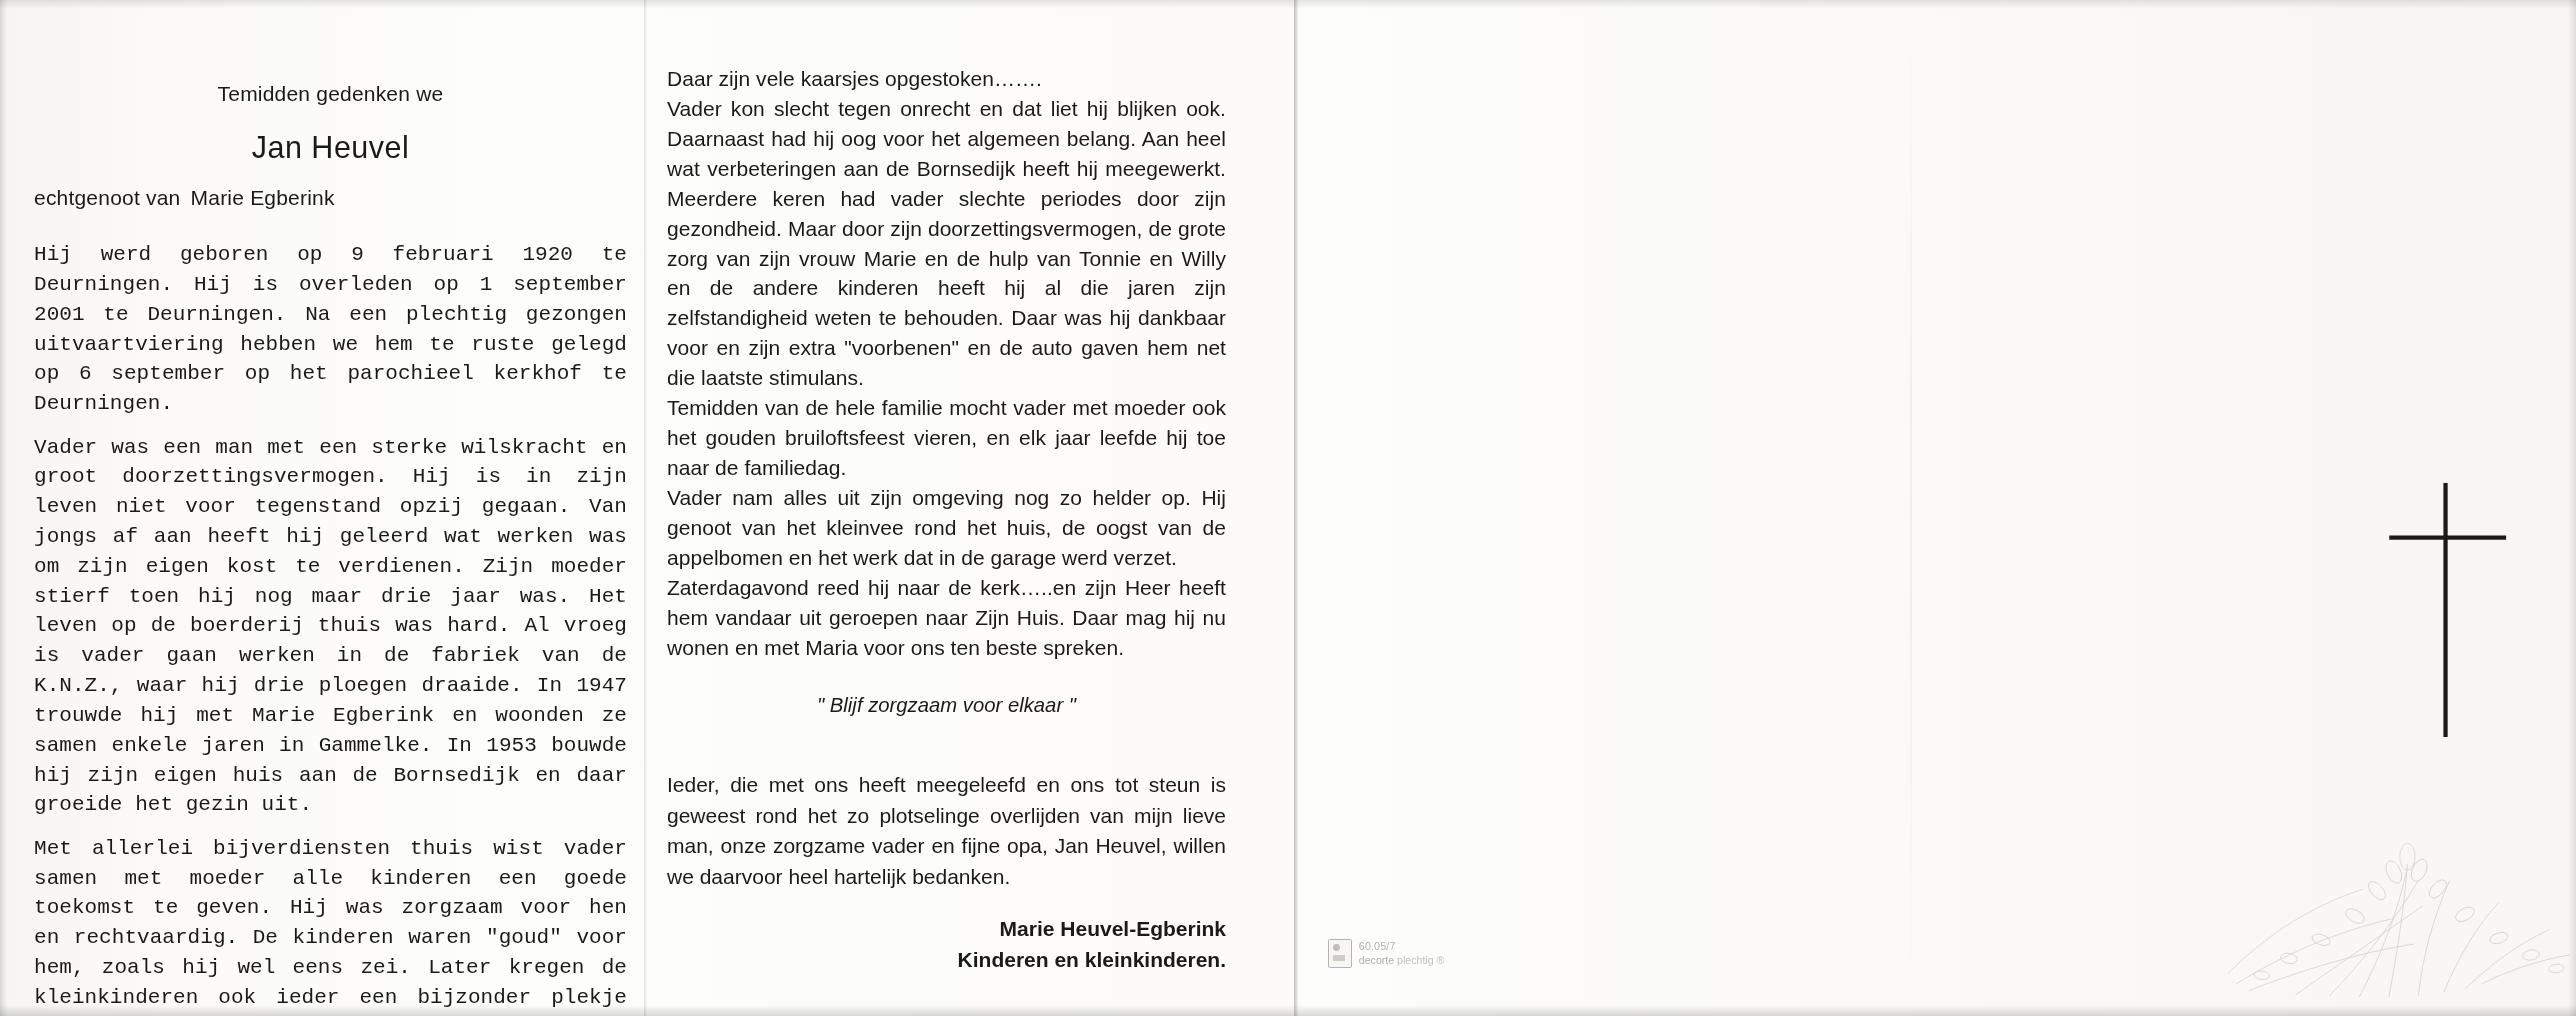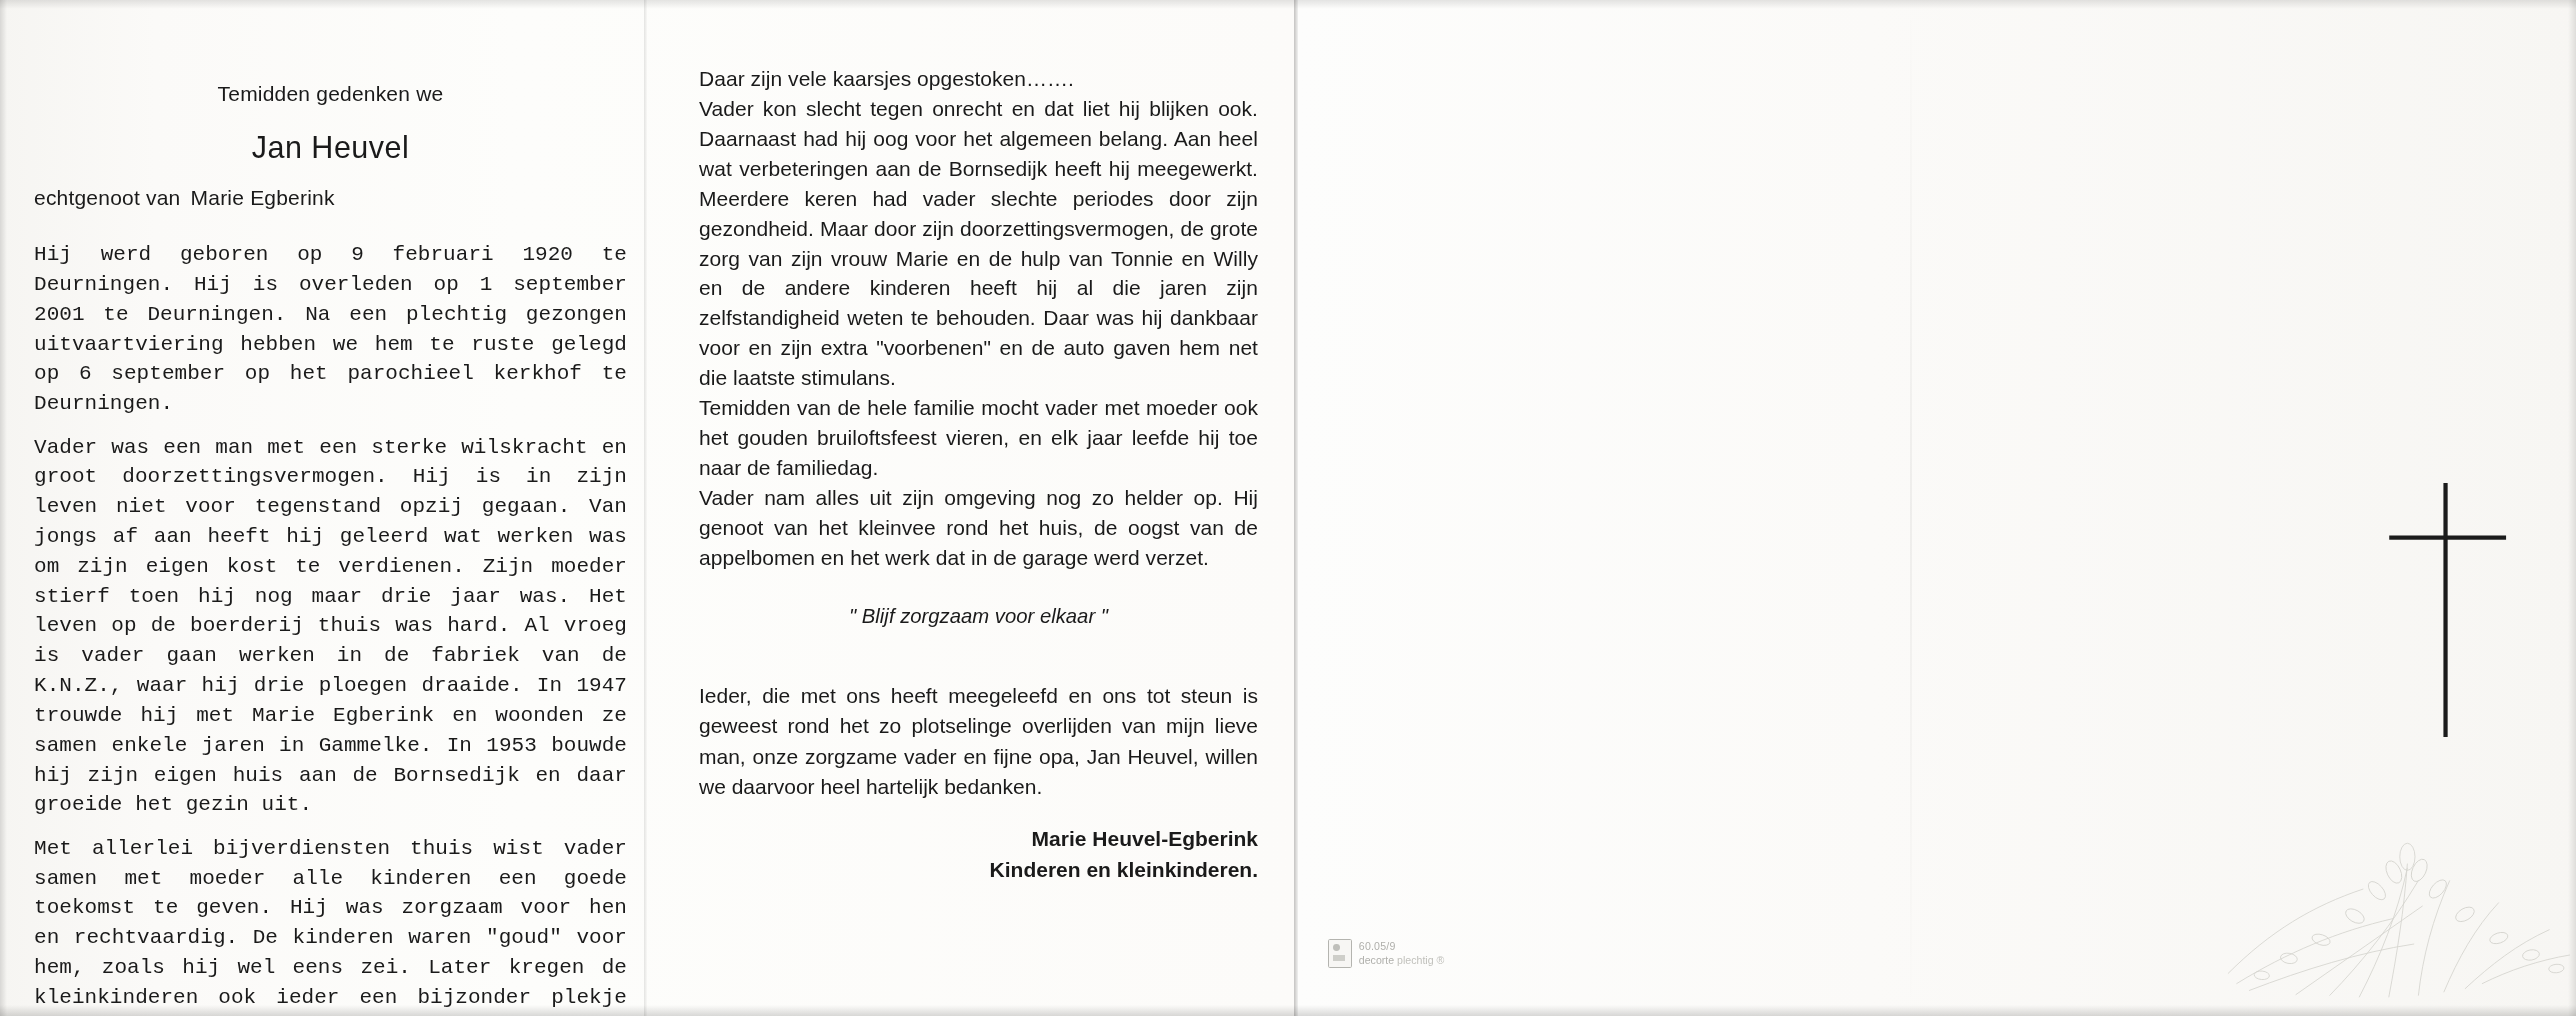--- a/index.html
+++ b/index.html
@@ -95,21 +95,21 @@
     margin-top: 30.5px;
     letter-spacing: 0.04px;
     font-family: Liberation Mono, monospace;
   }
   .body-block p { margin: 0 0 13.6px 0; }
   .body-block p:last-child { margin-bottom: 0; }
 
   
   .panel-mid {
     position: absolute;
-    left: 699px;
+    left: 667px;
     top: 64px;
     width: 559px;
   }
   .mid-text {
     font-size: 21px;
     line-height: 1.425;
     text-align: justify;
     letter-spacing: 0.04px;
   }
   .mid-text p { margin: 0 0 0 0; }
@@ -227,20 +227,21 @@
       <p>Met allerlei bijverdiensten thuis wist vader  samen met moeder alle kinderen een goede toekomst te geven. Hij was zorgzaam voor hen en rechtvaardig. De kinderen waren "goud" voor hem, zoals hij wel eens zei. Later kregen de kleinkinderen ook ieder een bijzonder plekje in zijn leven. Hij had belangstelling voor ieders  "belevenissen". Vader was ook een heel gelovig man. De kerkelijke vieringen waren hem dierbaar en hij had daarbij een groot vertrouwen in Maria.</p>
     </div>
   </div>
 
   <div class="panel-mid">
     <div class="mid-text">
       <p>Daar zijn vele kaarsjes opgestoken…….</p>
       <p>Vader kon slecht tegen onrecht en dat liet hij blijken ook. Daarnaast had hij oog voor het algemeen belang. Aan heel wat verbeteringen aan de Bornsedijk heeft hij meegewerkt. Meerdere keren had vader  slechte periodes door zijn gezondheid. Maar door zijn doorzettingsvermogen, de grote zorg van zijn vrouw Marie en de hulp van Tonnie en Willy en de andere kinderen heeft hij al die jaren zijn zelfstandigheid weten te behouden. Daar was hij dankbaar voor en zijn extra "voorbenen" en de auto gaven hem net die laatste stimulans.</p>
       <p>Temidden van de hele familie mocht vader met moeder ook het gouden bruiloftsfeest vieren, en elk jaar leefde hij toe naar de familiedag.</p>
       <p>Vader nam alles uit zijn omgeving nog zo helder op. Hij genoot van het kleinvee rond het huis, de oogst van de appelbomen en het werk dat in de garage werd verzet.</p>
+      <p>Zaterdagavond reed hij naar de kerk…..en zijn Heer heeft hem vandaar uit  geroepen naar Zijn Huis. Daar mag hij nu wonen en met Maria voor ons ten beste spreken.</p>
     </div>
     <div class="quote">" Blijf zorgzaam voor elkaar "</div>
     <div class="closing">Ieder, die met ons heeft meegeleefd en ons tot steun is geweest rond het zo plotselinge overlijden van mijn lieve man, onze zorgzame vader en fijne opa, Jan Heuvel, willen we daarvoor heel hartelijk bedanken.</div>
     <div class="signature">
       <div>Marie Heuvel-Egberink</div>
       <div>Kinderen en kleinkinderen.</div>
     </div>
   </div>
 
   <div class="panel-right"></div>
@@ -275,21 +276,21 @@
       <ellipse cx="378" cy="228" rx="6" ry="10" transform="rotate(80 378 228)"></ellipse>
       <ellipse cx="92" cy="232" rx="6" ry="10" transform="rotate(-80 92 232)"></ellipse>
       <ellipse cx="60" cy="252" rx="5" ry="9" transform="rotate(-85 60 252)"></ellipse>
       <ellipse cx="408" cy="244" rx="5" ry="9" transform="rotate(85 408 244)"></ellipse>
     </g>
   </svg>
 
   <div class="printer-mark">
     <div class="printer-logo"></div>
     <div class="printer-text">
-      <span class="code">60.05/9</span>
+      <span class="code">60.05/7</span>
       <span class="brand"><span>decorte</span> <em>plechtig ®</em></span>
     </div>
   </div>
 
   <div class="edge-shadow-top"></div>
   <div class="edge-shadow-bottom"></div>
   <div class="edge-shadow-left"></div>
   <div class="edge-shadow-right"></div>
 </div>
 

